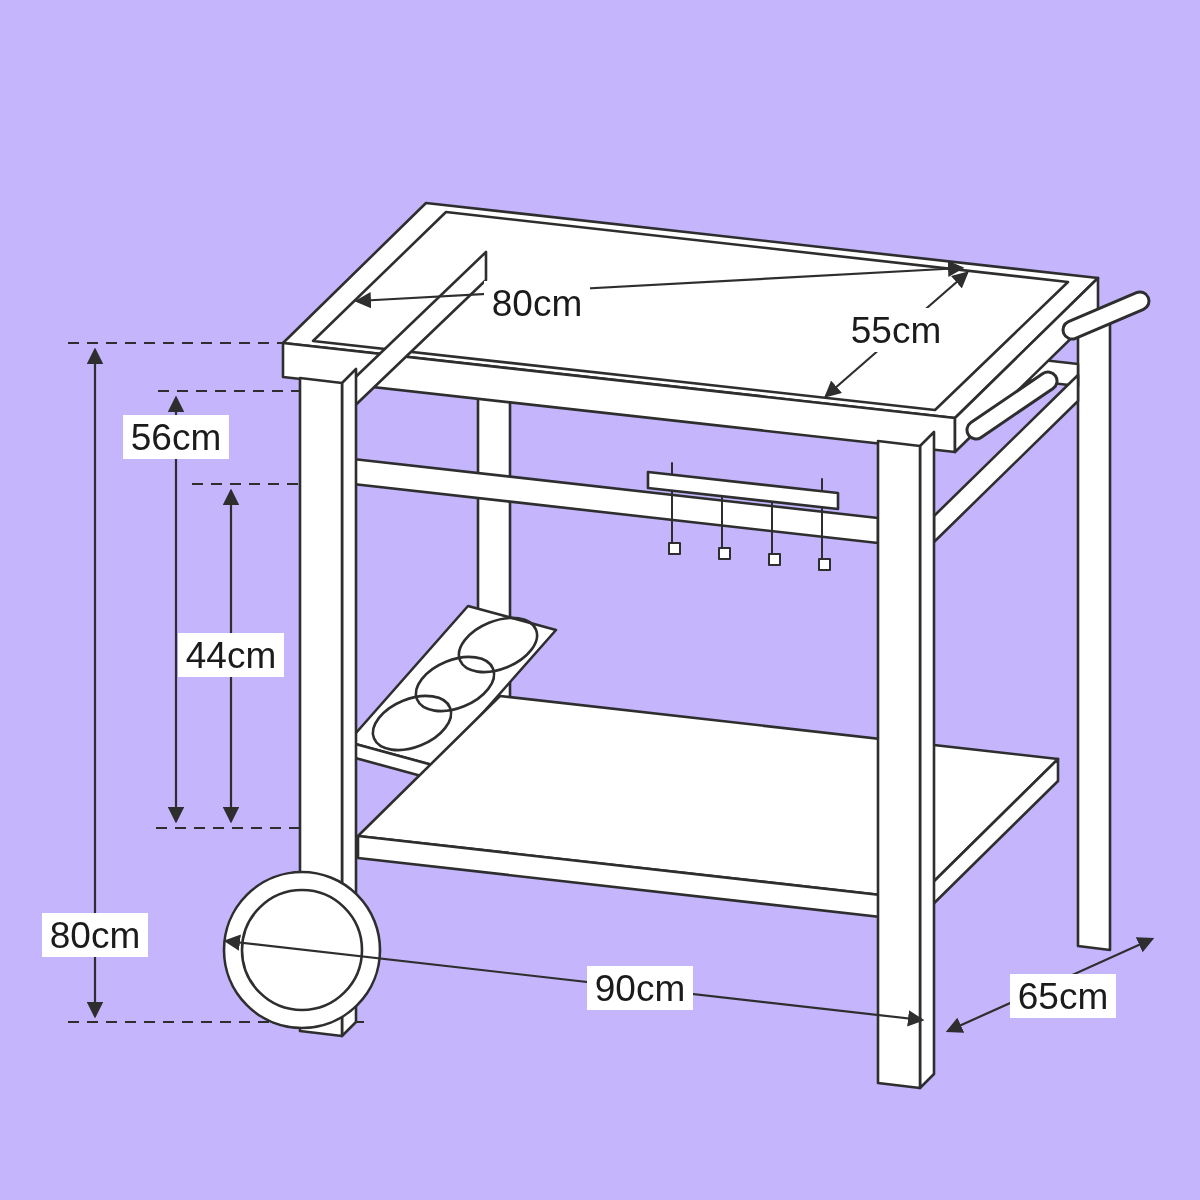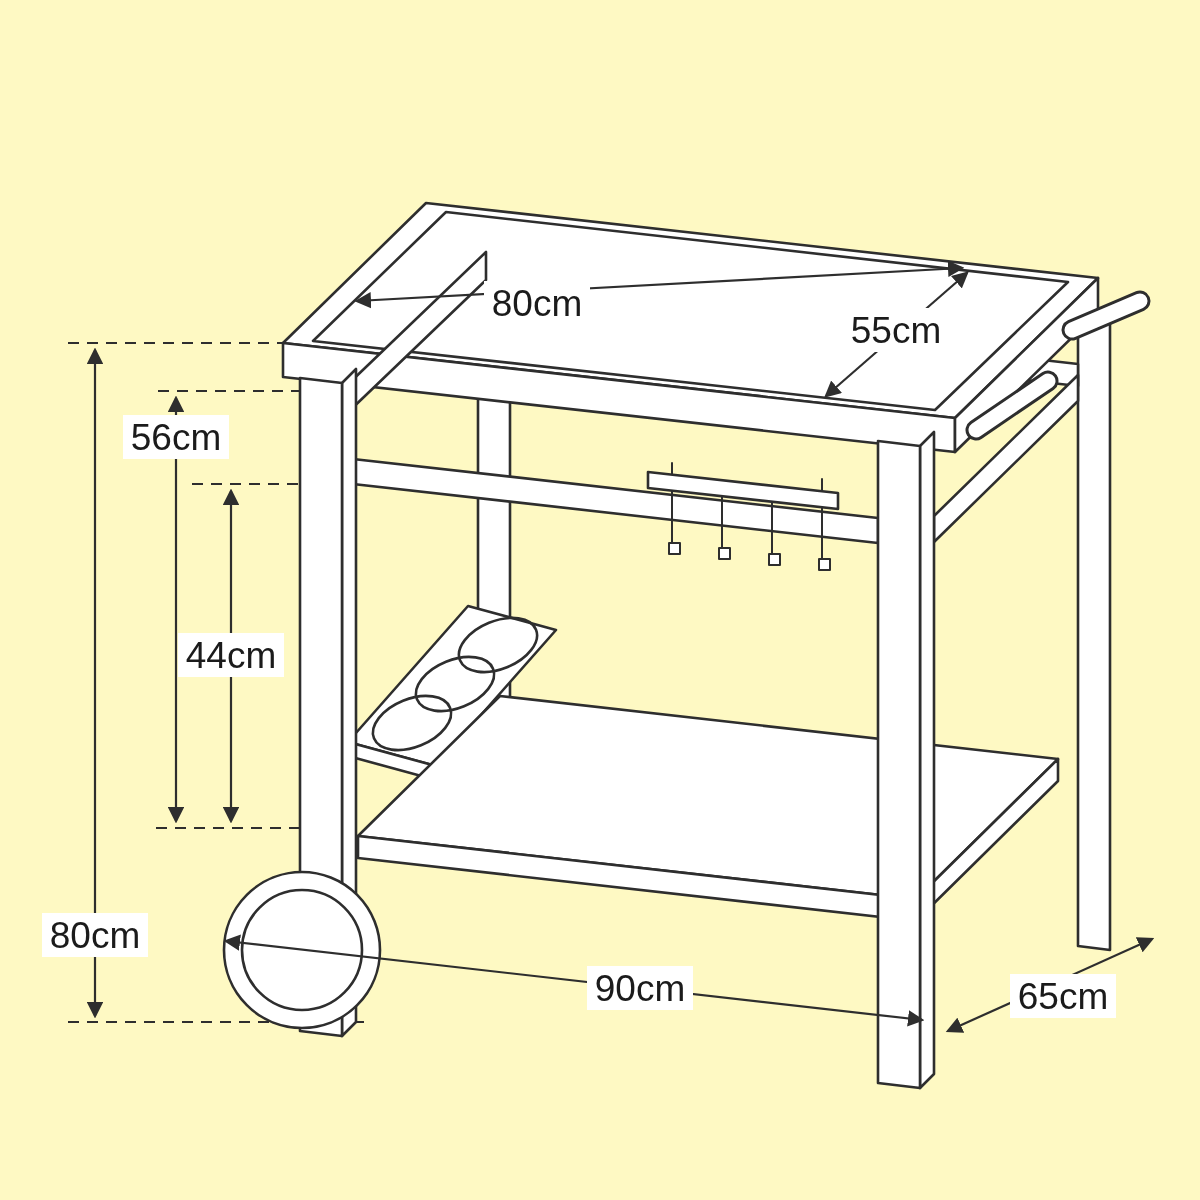--- a/index.html
+++ b/index.html
@@ -1,17 +1,17 @@
 <!DOCTYPE html>
 <html><head>
 <meta charset="utf-8">
 <style>
   html,body{margin:0;padding:0;background:#ffffff;}
   .canvas{
-    width:1200px;height:1200px;position:relative;background:#fef9c3;
+    width:1200px;height:1200px;position:relative;background:#c4b5fd;
     font-family:"Liberation Sans", sans-serif;overflow:hidden;
   }
   svg{display:block;}
   .s{stroke:#2e2e2e;stroke-width:2.6;fill:none;stroke-linejoin:round;stroke-linecap:round;}
   .sf{fill:#ffffff;}
   .thin{stroke-width:2;}
   .dash{stroke:#2e2e2e;stroke-width:2;stroke-dasharray:11 8;fill:none;}
   .dim{stroke:#2e2e2e;stroke-width:2.2;fill:none;marker-start:url(#arrow);marker-end:url(#arrow);}
   .dimlabel rect{fill:#ffffff;}
   .dimlabel text{font-family:"Liberation Sans",sans-serif;font-size:37px;fill:#1b1b1b;text-anchor:middle;}

